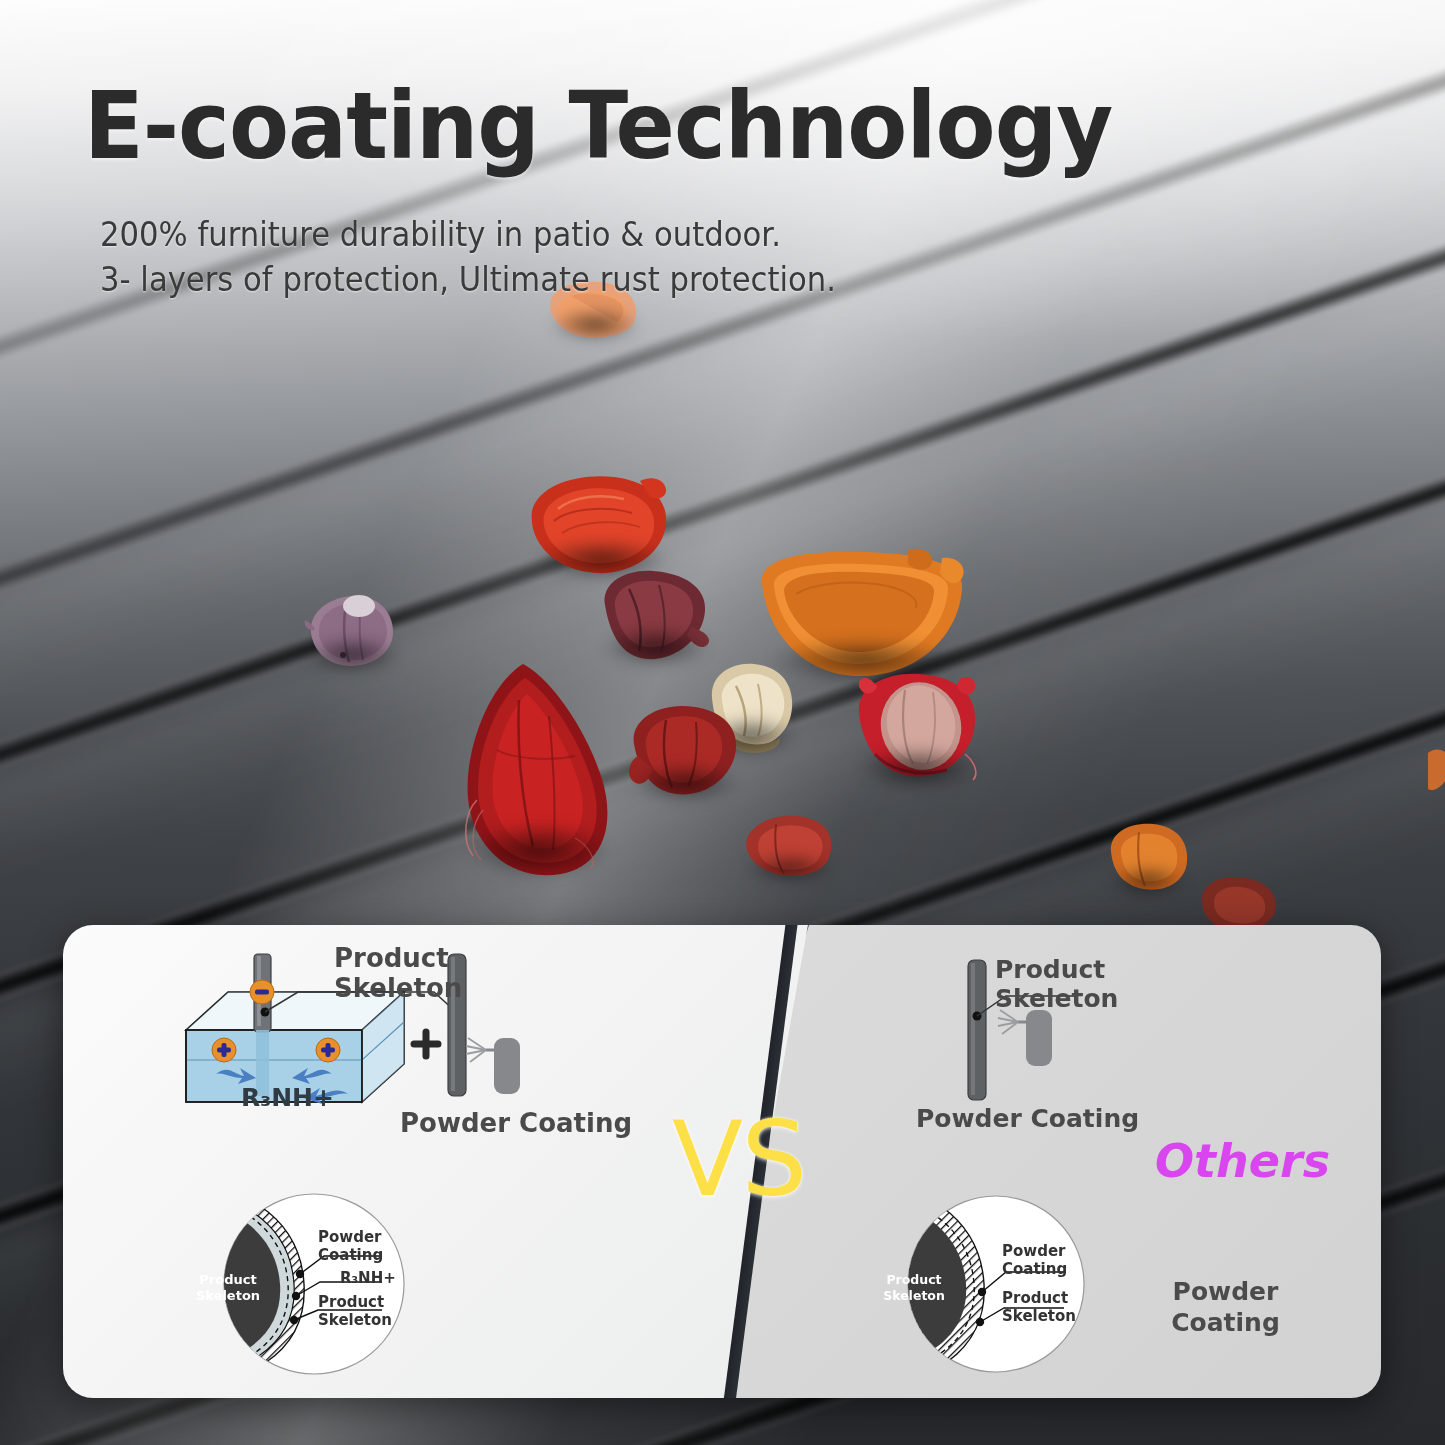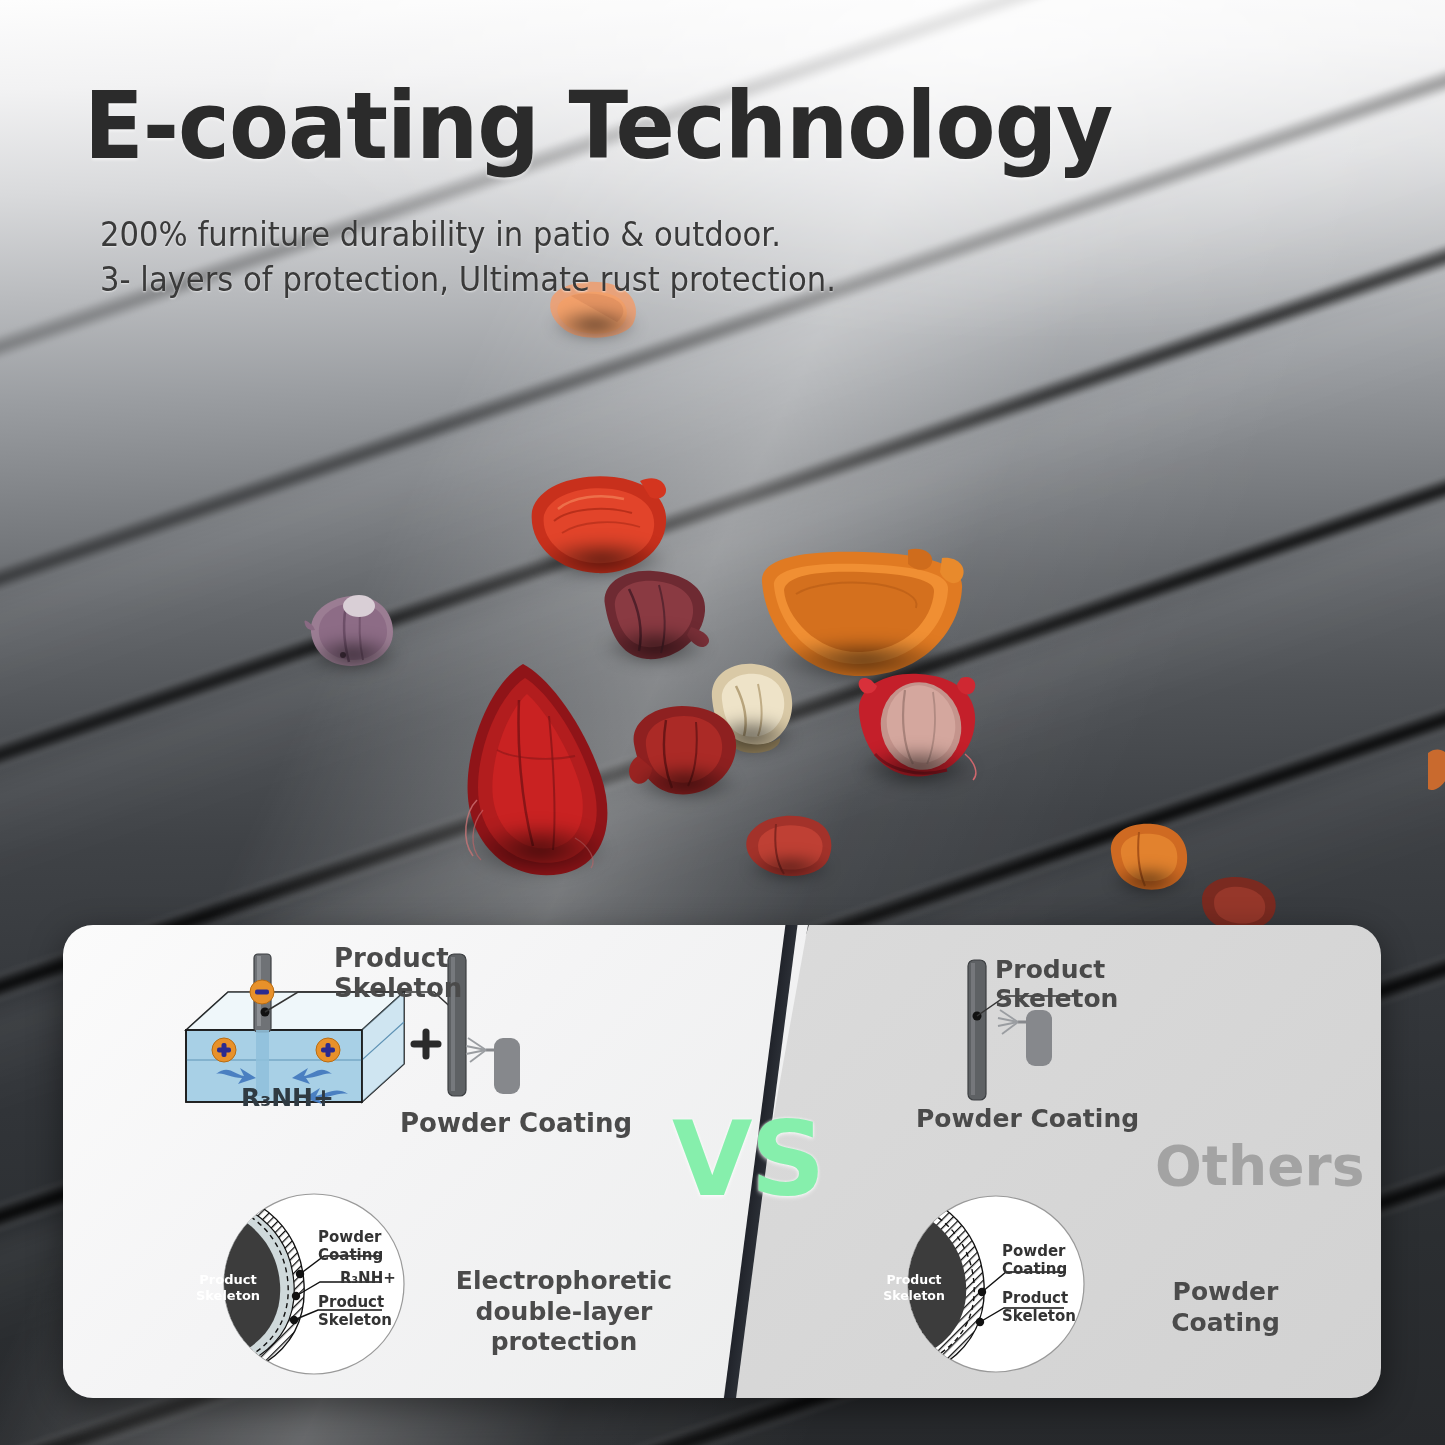--- a/index.html
+++ b/index.html
@@ -72,29 +72,29 @@
     clip-path:polygon(0 0,100% 0,88.6% 100%,0 100%);}
   .half-right{left:0;width:100%;
     background:linear-gradient(135deg,#e2e2e2 0%,#d9d9d9 50%,#d2d2d2 100%);
     clip-path:polygon(56.6% 0,100% 0,100% 100%,45.3% 100%);}
   .divider{position:absolute;top:-12px;left:724px;width:12px;height:500px;
     background:linear-gradient(to right,#20232a,#2b2f36);
     transform:rotate(7.4deg);transform-origin:top center;}
 
   
   #vs{position:absolute;left:672px;top:1098px;
-    font-family:"DejaVu Sans", sans-serif;font-weight:700;font-size:104px;
-    color:#86efac;letter-spacing:-2px;
+    font-family:"DejaVu Sans", sans-serif;font-weight:400;font-size:104px;
+    color:#fde047;letter-spacing:-2px;
     text-shadow:0 0 3px rgba(255,255,255,.85),0 2px 4px rgba(255,255,255,.6);}
 
   
   #ours{position:absolute;left:92px;top:1132px;
     font-family:"DejaVu Sans", sans-serif;font-weight:700;font-size:57px;color:#7a4f28;}
   #others{position:absolute;left:1155px;top:1134px;
-    font-family:"DejaVu Sans", sans-serif;font-weight:700;font-size:55px;color:#a3a3a3;}
+    font-family:"DejaVu Sans", sans-serif;font-weight:700;font-size:46px;color:#d946ef;font-style:italic;}
 
   
   .caption{position:absolute;font-family:"DejaVu Sans", sans-serif;
     font-weight:700;color:#4b4b4b;text-align:center;line-height:1.22;}
   #cap-left{left:433px;top:1266px;width:262px;font-size:25px;}
   #cap-right{left:1118px;top:1277px;width:215px;font-size:25px;}
 
   
   .dlabel{position:absolute;font-family:"DejaVu Sans", sans-serif;
     font-weight:700;color:#4a4a4a;line-height:1.17;}
@@ -444,19 +444,15 @@
 Coating</span>
   </div>
   <div class="dlabel" style="left:1002px;top:1290px;font-size:15px;color:#333;width:92px">
     <span style="white-space:pre-line">Product
 Skeleton</span>
   </div>
 
   <div id="vs">VS</div>
   <div id="others">Others</div>
 
-  <div class="caption" id="cap-left">
-    <span style="white-space:pre-line">Electrophoretic
-double-layer protection</span>
-  </div>
   <div class="caption" id="cap-right">Powder Coating</div>
 
 </div>
 
 </body></html>

